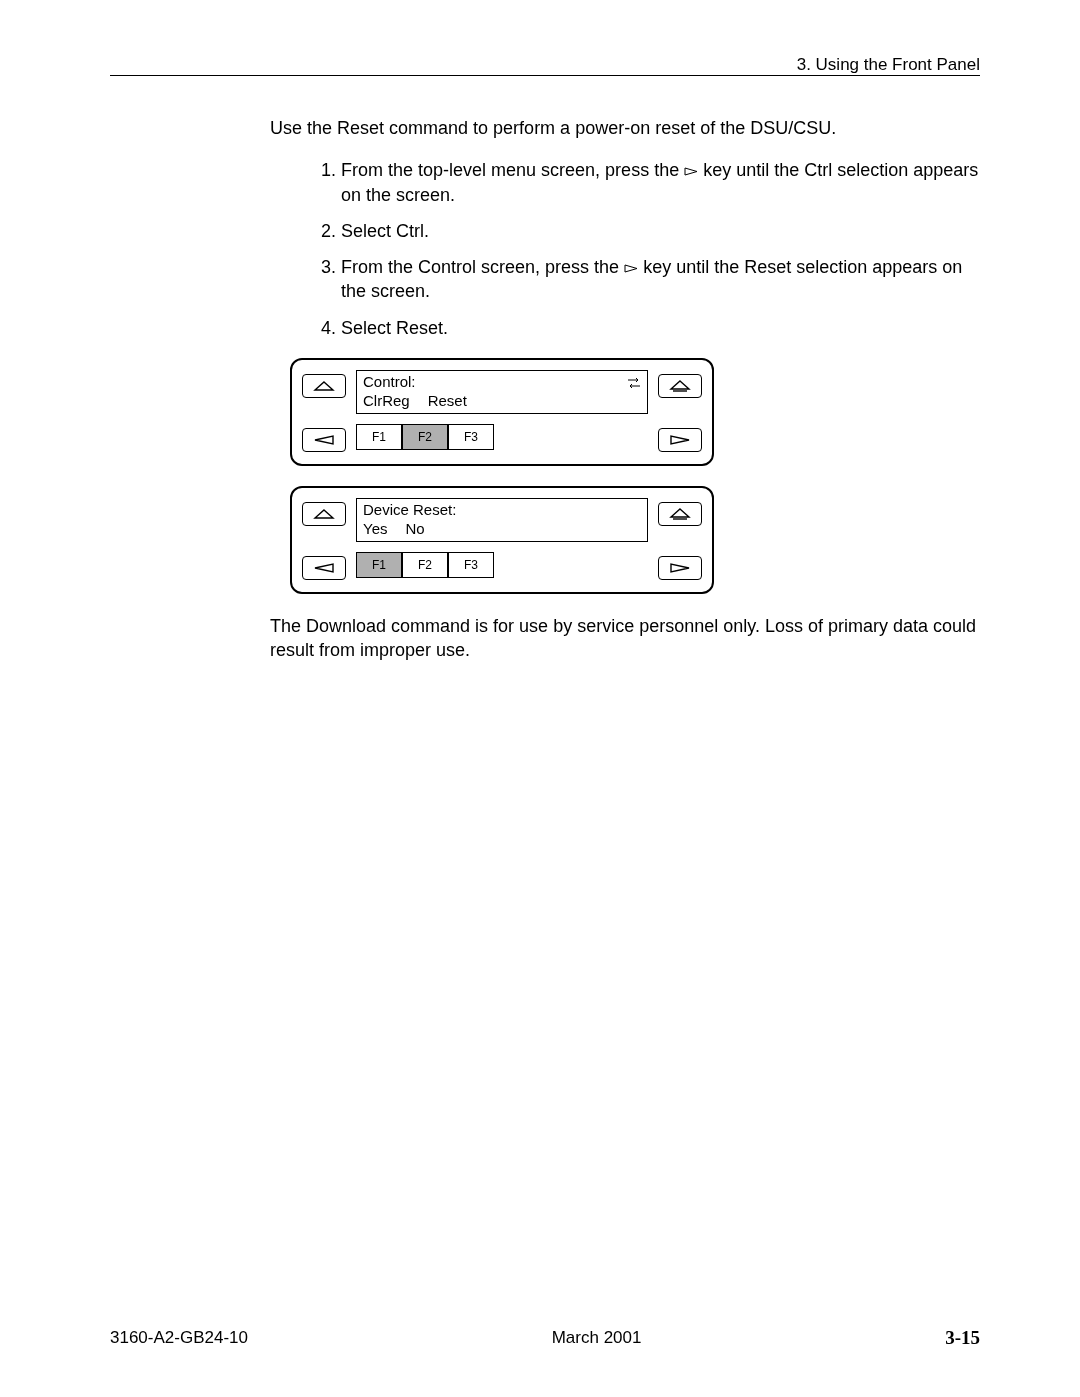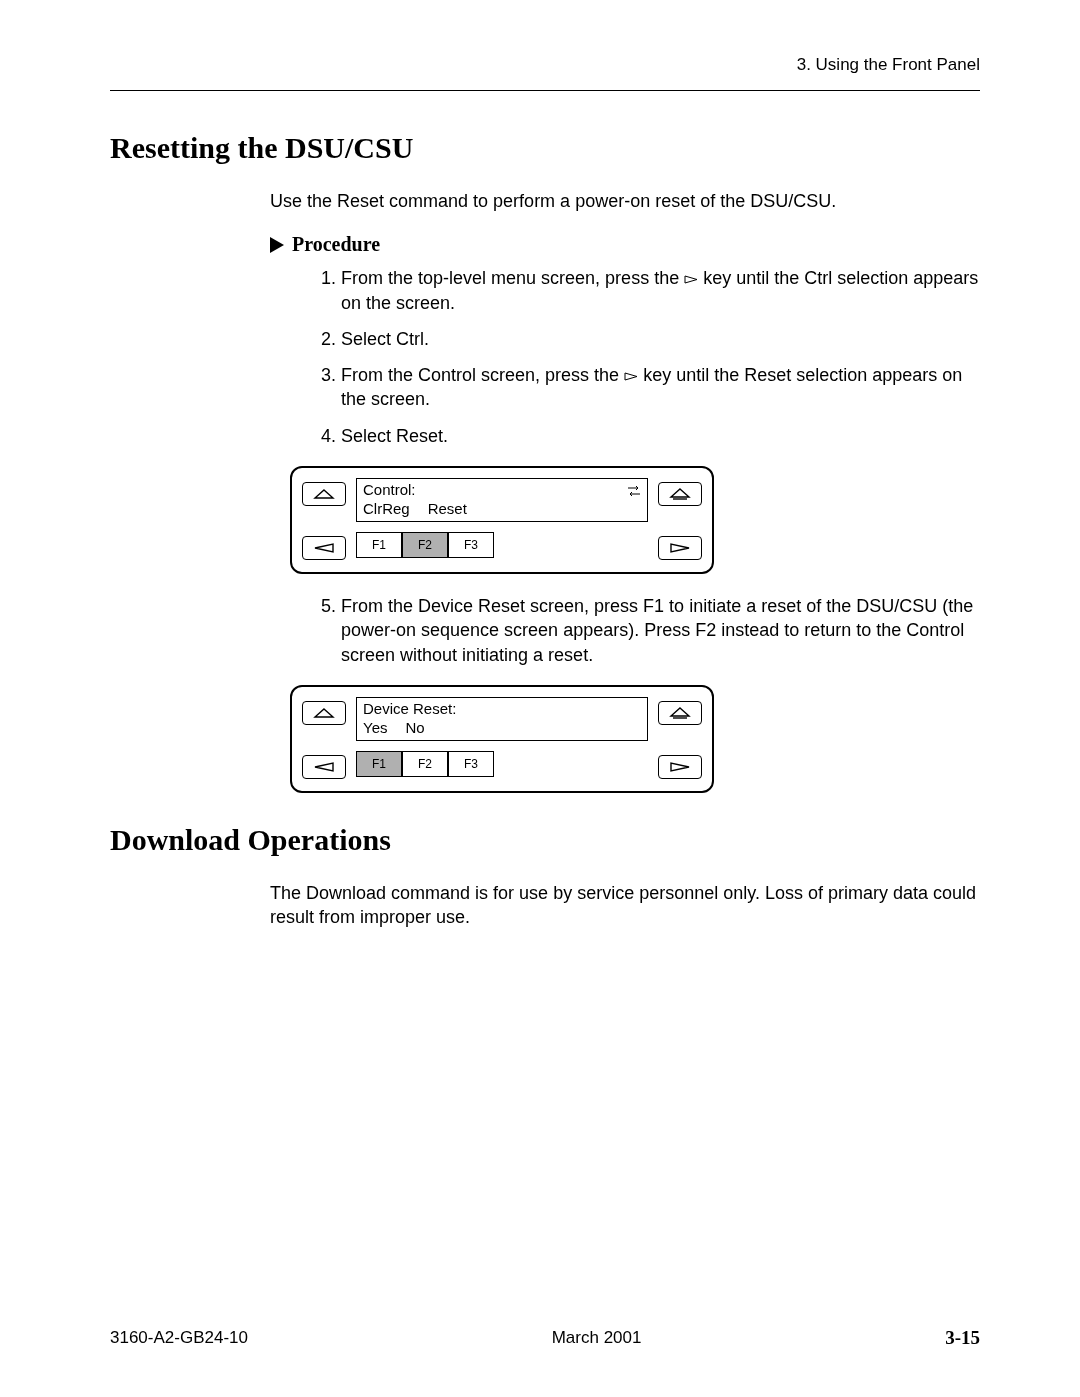--- a/index.html
+++ b/index.html
@@ -14,21 +14,21 @@
     width: 1080px;
     height: 1397px;
     box-sizing: border-box;
     padding: 55px 100px 40px 110px;
     position: relative;
   }
   .header-right {
     font-family: Arial, Helvetica, sans-serif;
     font-size: 17px;
     text-align: right;
-    margin-bottom: 15px;
+    margin-bottom: 0;
   }
   hr.rule {
     border: none;
     border-top: 1px solid #000;
     margin: 0 0 40px 0;
   }
   h2.section {
     font-family: "Times New Roman", Times, serif;
     font-weight: bold;
     font-size: 30px;
@@ -157,29 +157,24 @@
   }
 </style>
 </head>
 <body>
 
 <div class="page">
 
   <div class="header-right">3. Using the Front Panel</div>
   <hr class="rule">
 
-  <h2 class="section">Resetting the DSU/CSU</h2>
 
   <div class="body-indent">
     <p>Use the Reset command to perform a power-on reset of the DSU/CSU.</p>
 
-    <div class="procedure-head">
-      <span class="tri"></span>
-      <span class="proc-label">Procedure</span>
-    </div>
 
 
     <ol class="steps">
       <li>
         <span>From the top-level menu screen, press the </span><span class="inline-tri"><svg width="14" height="9">
               <polygon points="1,1 13,4.5 1,8" fill="none" stroke="#000" stroke-width="1"></polygon>
             </svg></span><span> key until the Ctrl selection appears on the screen.</span>
       </li>
       <li>Select Ctrl.</li>
       <li>
@@ -227,23 +222,20 @@
           <div class="fkey">F3</div>
         </div>
         <div class="nav-btn">
           <svg width="22" height="12">
               <polygon points="2,2 2,10 20,6" fill="none" stroke="#000" stroke-width="1.4"></polygon>
             </svg>
         </div>
       </div>
     </div>
 
-    <ol class="steps" start="5">
-      <li>From the Device Reset screen, press F1 to initiate a reset of the DSU/CSU (the power-on sequence screen appears). Press F2 instead to return to the Control screen without initiating a reset.</li>
-    </ol>
 
     <div class="panel">
       <div class="panel-row">
         <div class="nav-btn">
           <svg width="22" height="12">
               <polygon points="11,2 20,10 2,10" fill="none" stroke="#000" stroke-width="1.4"></polygon>
             </svg>
         </div>
         <div class="lcd">
           <div class="l1">Device Reset:</div>
@@ -272,21 +264,20 @@
         <div class="nav-btn">
           <svg width="22" height="12">
               <polygon points="2,2 2,10 20,6" fill="none" stroke="#000" stroke-width="1.4"></polygon>
             </svg>
         </div>
       </div>
     </div>
 
   </div>
 
-  <h2 class="section">Download Operations</h2>
 
   <div class="body-indent">
     <p>The Download command is for use by service personnel only. Loss of primary data could result from improper use.</p>
   </div>
 
   <div class="footer">
     <span>3160-A2-GB24-10</span>
     <span>March 2001</span>
     <span class="pnum">3-15</span>
   </div>

